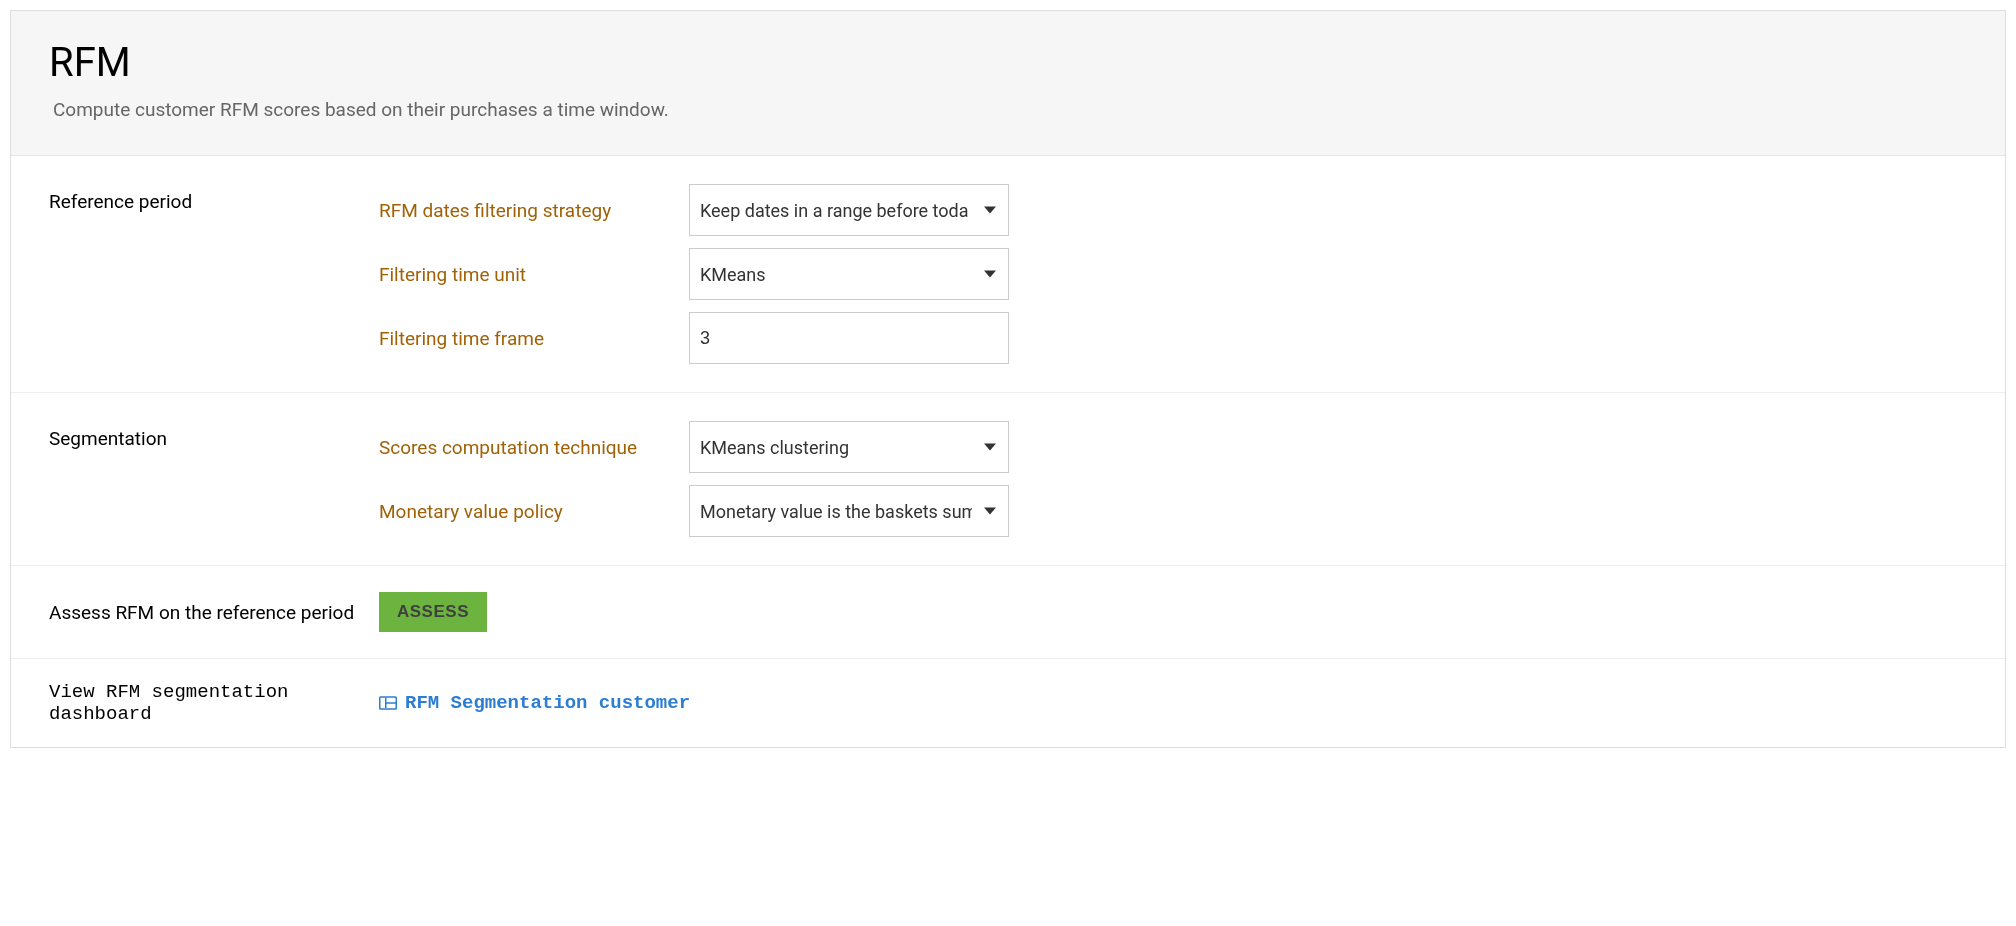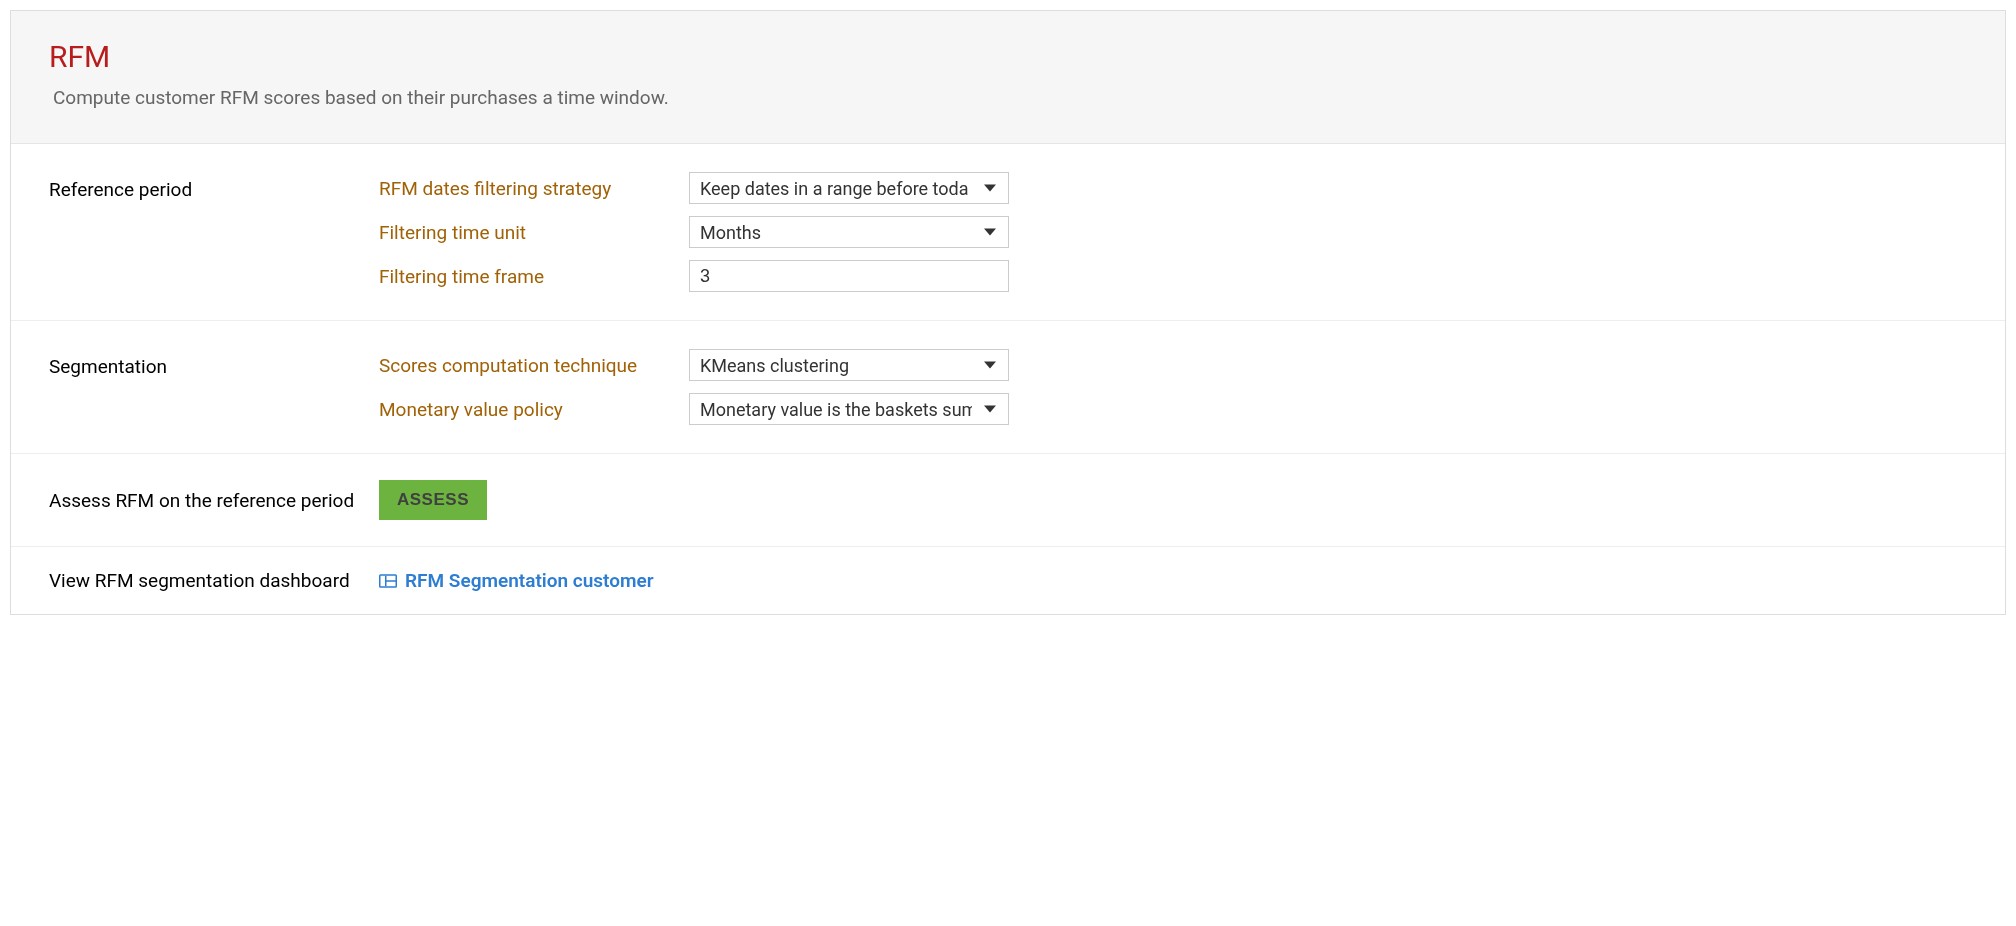--- a/index.html
+++ b/index.html
@@ -14,23 +14,23 @@
     margin: 10px;
     border: 1px solid #dddddd;
     background: #ffffff;
   }
   .panel-header {
     background: #f6f6f6;
     border-bottom: 1px solid #e5e5e5;
     padding: 28px 38px 30px 38px;
   }
   .panel-title {
-    font-size: 30px;
+    font-size: 40px;
     font-weight: 400;
-    color: #b91c1c;
+    color: #000000;
     margin: 0 0 12px 0;
   }
   .panel-subtitle {
     font-size: 19px;
     color: #666666;
     margin: 4px;
   }
   .section {
     border-bottom: 1px solid #eeeeee;
     padding: 28px 38px;
@@ -55,21 +55,21 @@
     margin-bottom: 12px;
   }
   .field-row:last-child { margin-bottom: 0; }
   .field-label {
     flex: 0 0 310px;
     font-size: 19px;
     color: #a16207;
   }
   .select-box, .input-box {
     width: 320px;
-    height: 32px;
+    height: 52px;
     border: 1px solid #cccccc;
     background: #ffffff;
     font-size: 18px;
     color: #333333;
     position: relative;
     display: flex;
     align-items: center;
     padding: 0 36px 0 10px;
   }
   .select-box .select-text {
@@ -117,21 +117,21 @@
     display: inline-flex;
     align-items: center;
     gap: 8px;
     cursor: pointer;
   }
   .dashboard-link svg {
     width: 18px;
     height: 14px;
   }
   .section-assess { padding-top: 26px; padding-bottom: 26px; }
-  .section-dashboard { padding-top: 22px; padding-bottom: 22px; }
+  .section-dashboard { padding-top: 22px; padding-bottom: 22px; font-family: Liberation Mono, monospace; }
 </style>
 </head>
 <body>
 
 <div class="panel">
 
   <div class="panel-header">
     <h1 class="panel-title">RFM</h1>
     <p class="panel-subtitle">Compute customer RFM scores based on their purchases a time window.</p>
   </div>
@@ -145,21 +145,21 @@
           <div class="field-label">RFM dates filtering strategy</div>
           <div class="select-box">
             <span class="select-text">Keep dates in a range before toda</span>
             <span class="caret"></span>
           </div>
         </div>
 
         <div class="field-row">
           <div class="field-label">Filtering time unit</div>
           <div class="select-box">
-            <span class="select-text">Months</span>
+            <span class="select-text">KMeans</span>
             <span class="caret"></span>
           </div>
         </div>
 
         <div class="field-row">
           <div class="field-label">Filtering time frame</div>
           <div class="input-box">
             <input type="text" value="3" style="">
           </div>
         </div>

